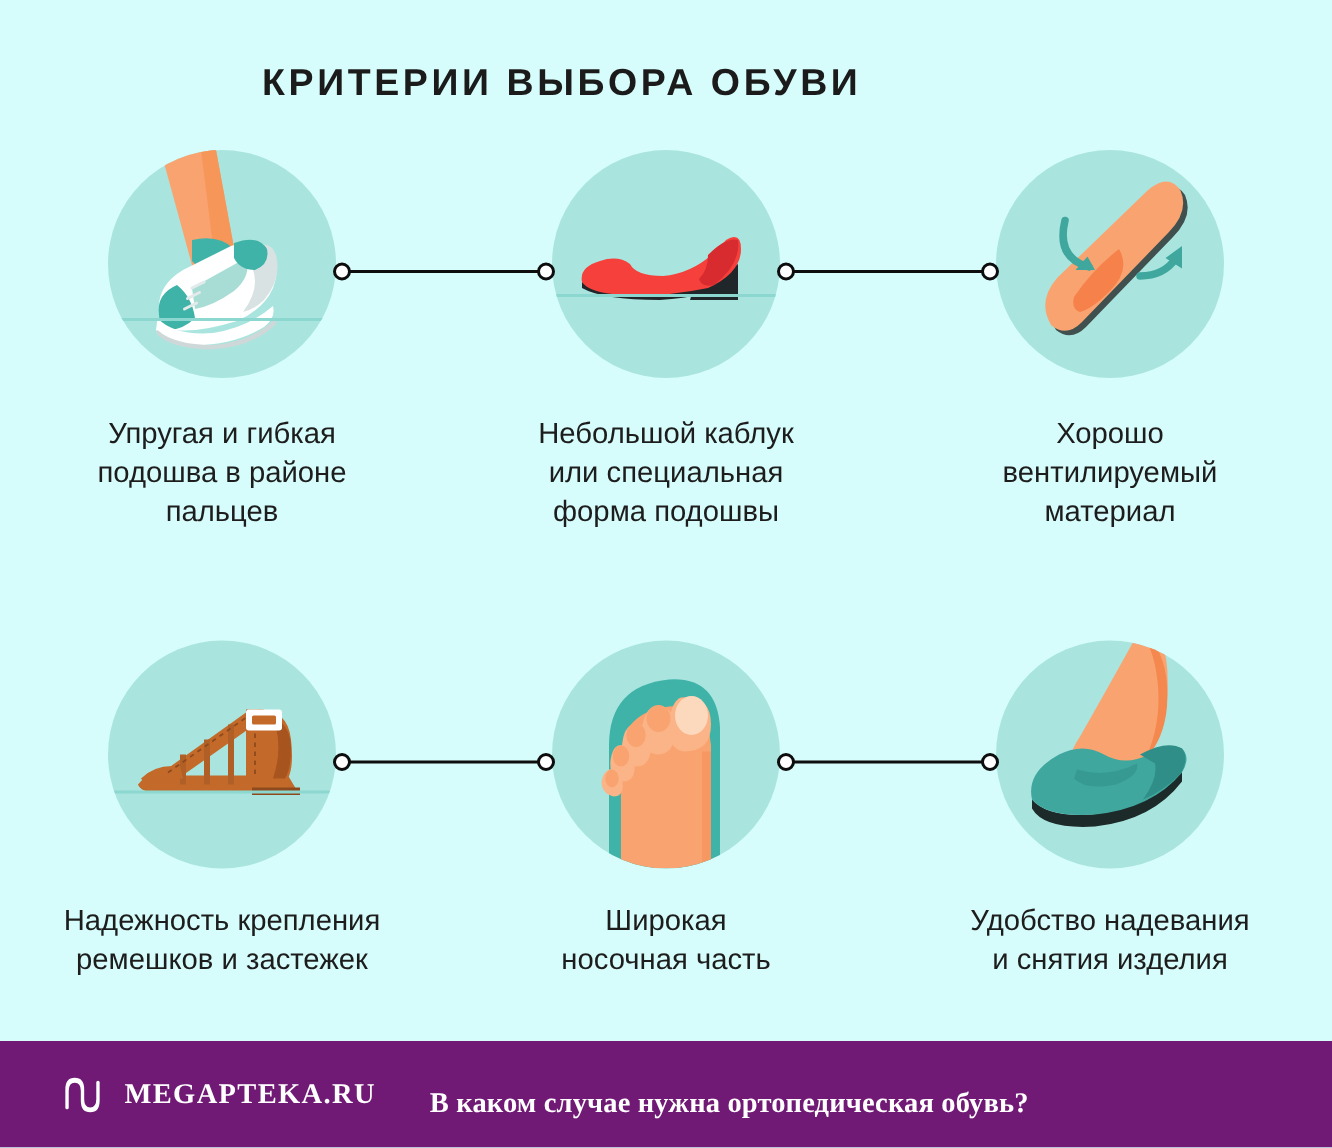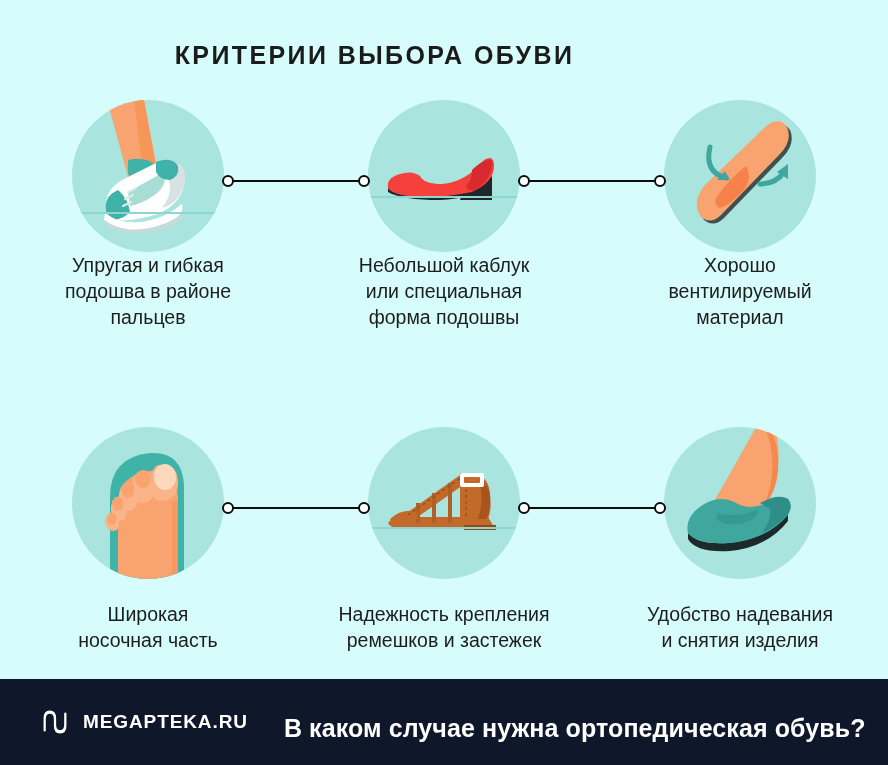--- a/index.html
+++ b/index.html
@@ -64,20 +64,21 @@
     flex: none;
   }
   .ground {
     position: absolute;
     left: 0;
     width: 152px;
     height: 2px;
     background: #8cd7cf;
   }
   .caption {
+    margin-top: 24px;
     font-size: 19.5px;
     line-height: 26px;
     color: #1d1d1d;
     text-align: center;
     width: 280px;
     white-space: pre-line;
   }
   .row-2 .caption { margin-top: 22px; }
 
   
@@ -106,42 +107,43 @@
     background: #0d0d0d;
     margin: 0 -1px;
   }
 
   
   .footer {
     position: absolute;
     left: 0;
     bottom: 0;
     width: 888px;
-    height: 86px;
-    background: #0f172a;
+    height: 71px;
+    background: #701a75;
     display: flex;
     align-items: center;
+    font-family: Liberation Serif, serif;
   }
   .brand {
     display: flex;
     align-items: center;
     margin-left: 40px;
   }
   .brand-logo { width: 30px; height: 30px; flex: none; }
   .brand-name {
     margin-left: 13px;
     color: #ffffff;
     font-size: 19px;
     font-weight: bold;
     letter-spacing: 0.9px;
   }
   .footer-question {
     margin-left: 36px;
     color: #ffffff;
-    font-size: 25px;
+    font-size: 19px;
     font-weight: bold;
     letter-spacing: 0.1px;
     white-space: nowrap;
     margin-top: 12px;
   }
 
   svg { display: block; }
 </style>
 </head>
 <body>
@@ -237,50 +239,20 @@
       <span class="node"></span>
       <span class="bar"></span>
       <span class="node"></span>
     </div>
   </div>
 
   <div class="row row-2">
 
     <div class="step">
       <div class="circle">
-        <svg width="152" height="152" viewBox="0 0 152 152">
-
-          <path d="M38 152 L38 70 Q38 30 78 26 Q110 24 112 58 L112 152 Z" fill="#3fb3a8"></path>
-
-          <path d="M46 152 L46 78 Q46 48 78 44 Q104 42 106 70 L106 152 Z" fill="#f9a470"></path>
-
-          <path d="M86 38 Q106 36 106 56 Q106 74 88 74 Q76 72 78 54 Q80 40 86 38 Z" fill="#fbb488"></path>
-          <ellipse cx="93" cy="50" rx="11" ry="13" fill="#fcd9bc"></ellipse>
-
-          <path d="M68 44 Q82 42 82 60 Q82 76 70 76 Q58 74 60 58 Q62 46 68 44 Z" fill="#fbb488"></path>
-          <ellipse cx="71" cy="52" rx="8" ry="9" fill="#f9a470"></ellipse>
-
-          <path d="M54 56 Q66 54 66 70 Q66 84 56 84 Q46 82 47 68 Q48 58 54 56 Z" fill="#fbb488"></path>
-          <ellipse cx="56" cy="63" rx="6.5" ry="8" fill="#f9a470"></ellipse>
-
-          <path d="M44 70 Q54 68 55 82 Q56 94 47 94 Q38 92 39 80 Q40 72 44 70 Z" fill="#fbb488"></path>
-          <ellipse cx="46" cy="77" rx="5.5" ry="7" fill="#f9a470"></ellipse>
-
-          <path d="M38 86 Q46 84 47 95 Q48 104 41 104 Q33 102 33 94 Q34 88 38 86 Z" fill="#fbb488"></path>
-          <ellipse cx="40" cy="92" rx="4.5" ry="6" fill="#f9a470"></ellipse>
-
-          <path d="M100 74 L106 74 L106 152 L100 152 Z" fill="#f4884f" opacity="0.45"></path>
-        </svg>
-      </div>
-      <div class="caption">Широкая
-носочная часть</div>
-    </div>
-
-    <div class="step">
-      <div class="circle">
         <div class="ground" style="top:100px;"></div>
         <svg width="152" height="152" viewBox="0 0 152 152">
 
           <path d="M20 96 Q28 86 40 90 L120 90 L126 100 L36 101 Q22 102 20 96 Z" fill="#c36a2b"></path>
           <path d="M96 98 L128 98 L128 103 L96 103 Z" fill="#8e4a1c"></path>
 
           <path d="M100 46 Q120 46 122 66 Q124 84 120 92 L98 92 Q104 72 98 52 Z" fill="#c36a2b"></path>
           <path d="M112 52 Q122 58 122 72 Q122 86 118 92 L110 92 Q116 74 112 58 Z" fill="#a8541f"></path>
 
           <path d="M92 46 L104 46 L104 92 L92 92 Z" fill="#c36a2b"></path>
@@ -296,20 +268,50 @@
           <rect x="96" y="50" width="16" height="6" rx="1" fill="#c36a2b"></rect>
 
           <g stroke="#8e4a1c" stroke-width="1.2" stroke-dasharray="3 3">
             <line x1="40" y1="88" x2="94" y2="50"></line>
             <line x1="98" y1="62" x2="98" y2="90"></line>
           </g>
         </svg>
       </div>
       <div class="caption">Надежность крепления
 ремешков и застежек</div>
+    </div>
+
+    <div class="step">
+      <div class="circle">
+        <svg width="152" height="152" viewBox="0 0 152 152">
+
+          <path d="M38 152 L38 70 Q38 30 78 26 Q110 24 112 58 L112 152 Z" fill="#3fb3a8"></path>
+
+          <path d="M46 152 L46 78 Q46 48 78 44 Q104 42 106 70 L106 152 Z" fill="#f9a470"></path>
+
+          <path d="M86 38 Q106 36 106 56 Q106 74 88 74 Q76 72 78 54 Q80 40 86 38 Z" fill="#fbb488"></path>
+          <ellipse cx="93" cy="50" rx="11" ry="13" fill="#fcd9bc"></ellipse>
+
+          <path d="M68 44 Q82 42 82 60 Q82 76 70 76 Q58 74 60 58 Q62 46 68 44 Z" fill="#fbb488"></path>
+          <ellipse cx="71" cy="52" rx="8" ry="9" fill="#f9a470"></ellipse>
+
+          <path d="M54 56 Q66 54 66 70 Q66 84 56 84 Q46 82 47 68 Q48 58 54 56 Z" fill="#fbb488"></path>
+          <ellipse cx="56" cy="63" rx="6.5" ry="8" fill="#f9a470"></ellipse>
+
+          <path d="M44 70 Q54 68 55 82 Q56 94 47 94 Q38 92 39 80 Q40 72 44 70 Z" fill="#fbb488"></path>
+          <ellipse cx="46" cy="77" rx="5.5" ry="7" fill="#f9a470"></ellipse>
+
+          <path d="M38 86 Q46 84 47 95 Q48 104 41 104 Q33 102 33 94 Q34 88 38 86 Z" fill="#fbb488"></path>
+          <ellipse cx="40" cy="92" rx="4.5" ry="6" fill="#f9a470"></ellipse>
+
+          <path d="M100 74 L106 74 L106 152 L100 152 Z" fill="#f4884f" opacity="0.45"></path>
+        </svg>
+      </div>
+      <div class="caption">Широкая
+носочная часть</div>
     </div>
 
     <div class="step">
       <div class="circle">
         <svg width="152" height="152" viewBox="0 0 152 152">
 
           <path d="M92 0 Q72 36 56 64 Q44 82 54 88 Q76 94 96 82 Q112 70 114 40 Q116 14 110 0 Z" fill="#f9a470"></path>
           <path d="M104 0 Q116 16 114 44 Q112 66 100 78 Q110 56 108 30 Q106 10 100 0 Z" fill="#f4884f"></path>
 
           <path d="M24 106 Q34 118 64 116 Q104 112 124 86 L124 94 Q104 120 66 124 Q32 126 24 112 Z" fill="#1d2a2a"></path>

